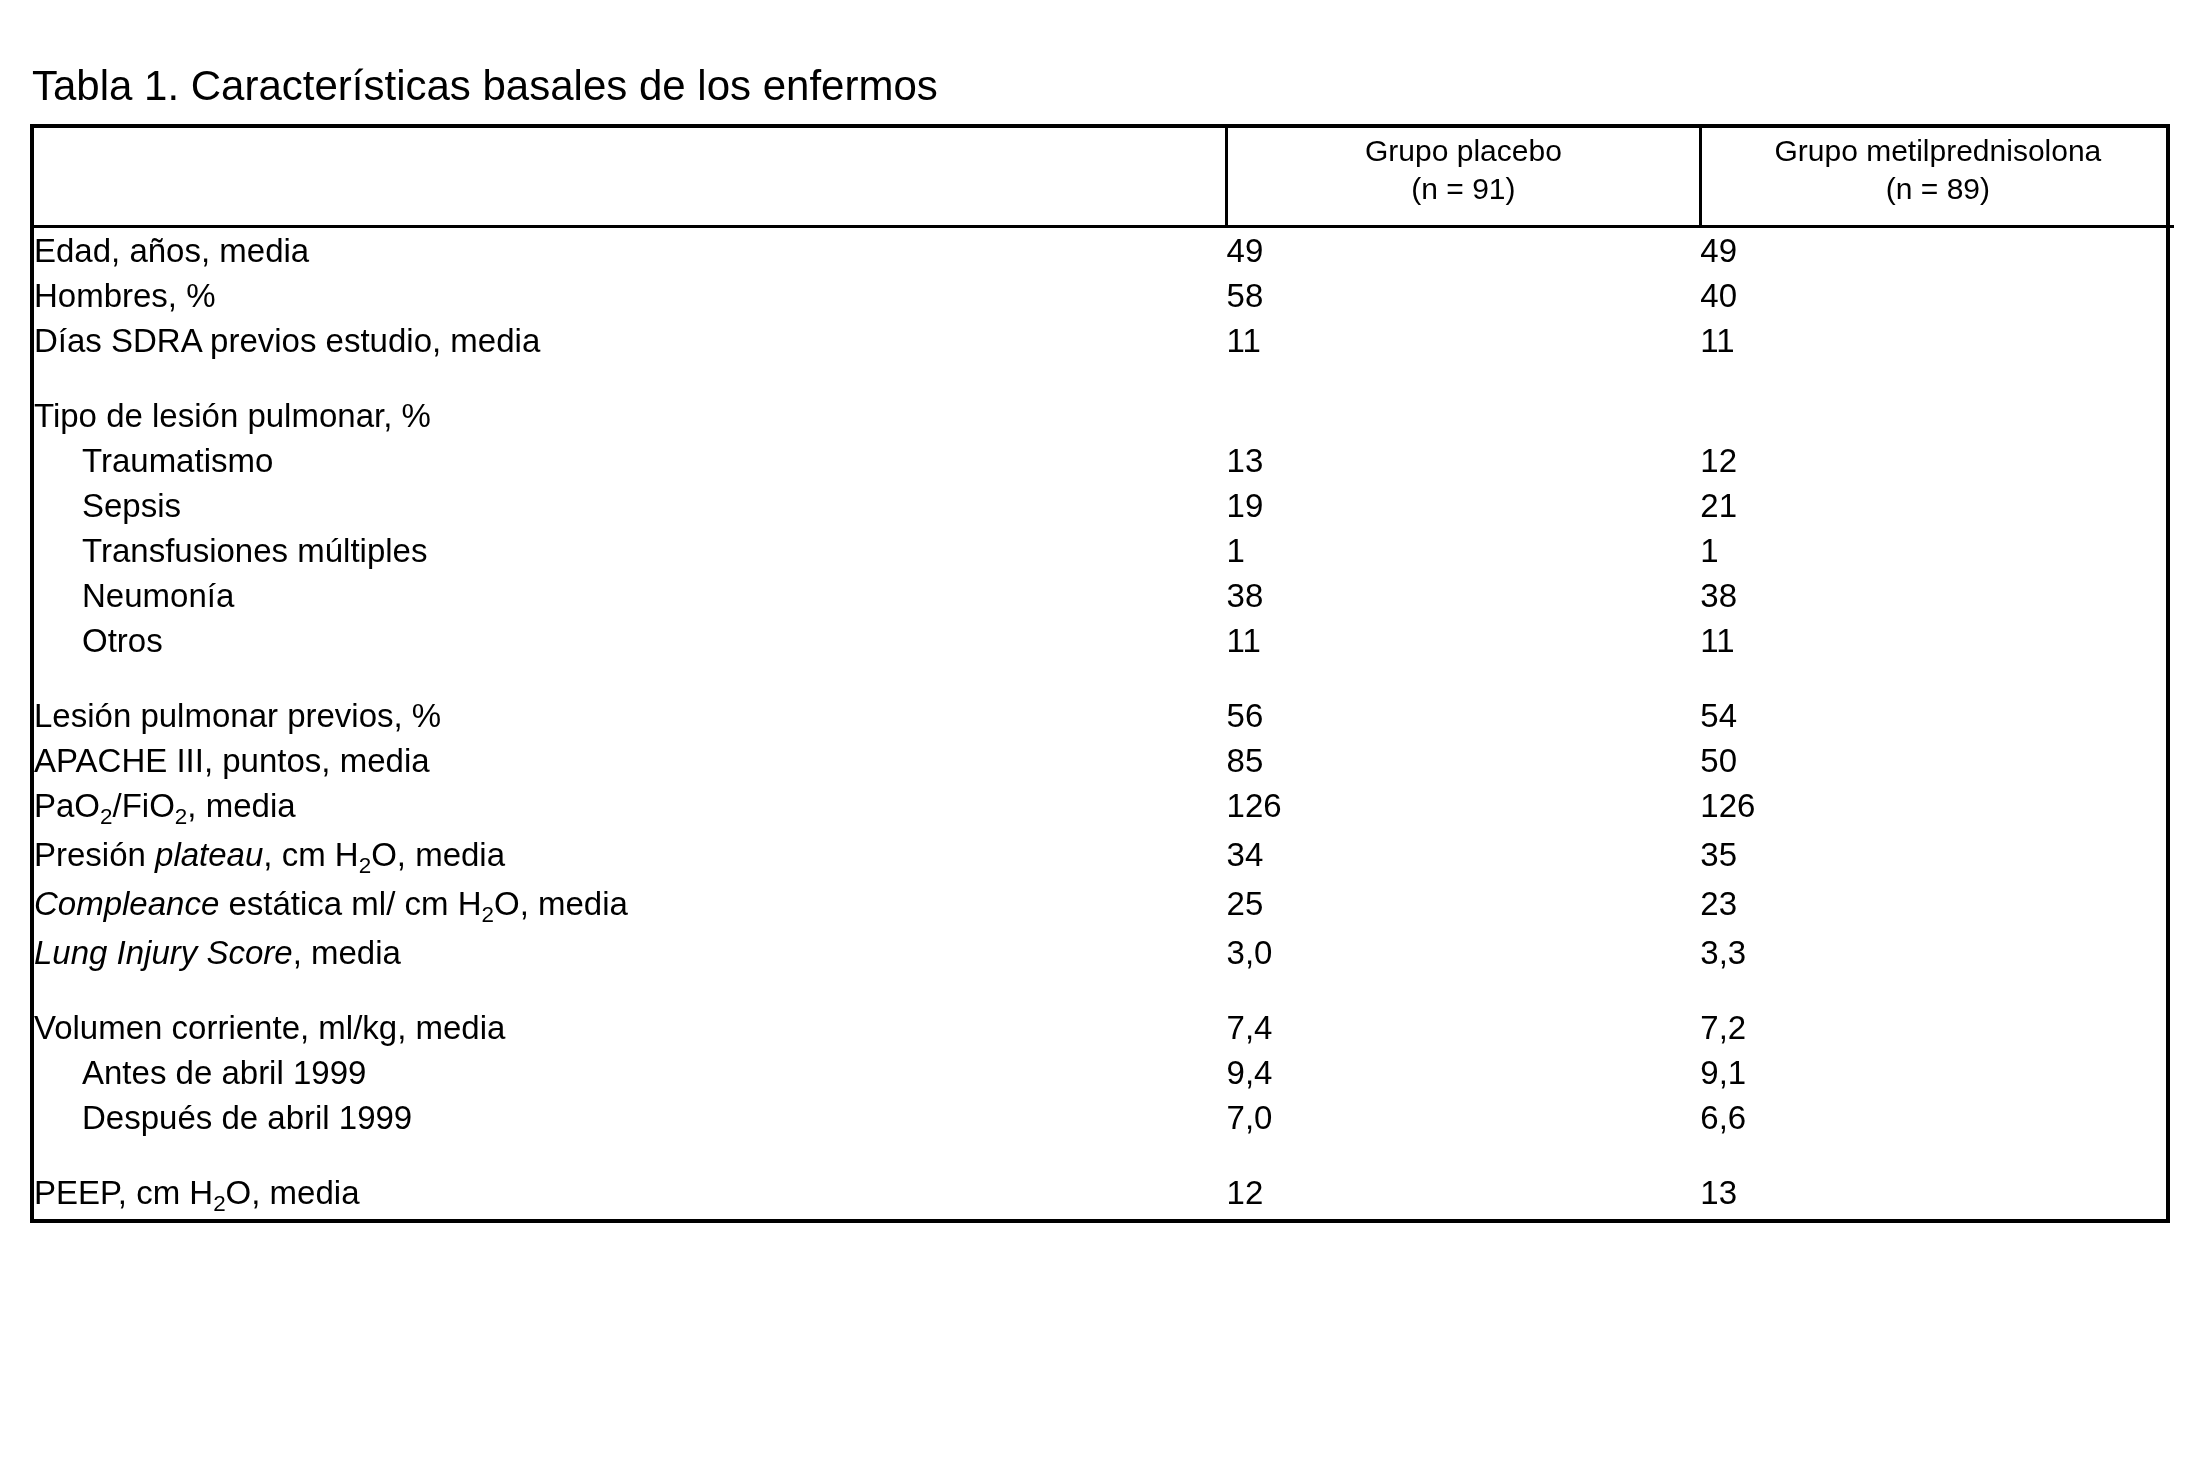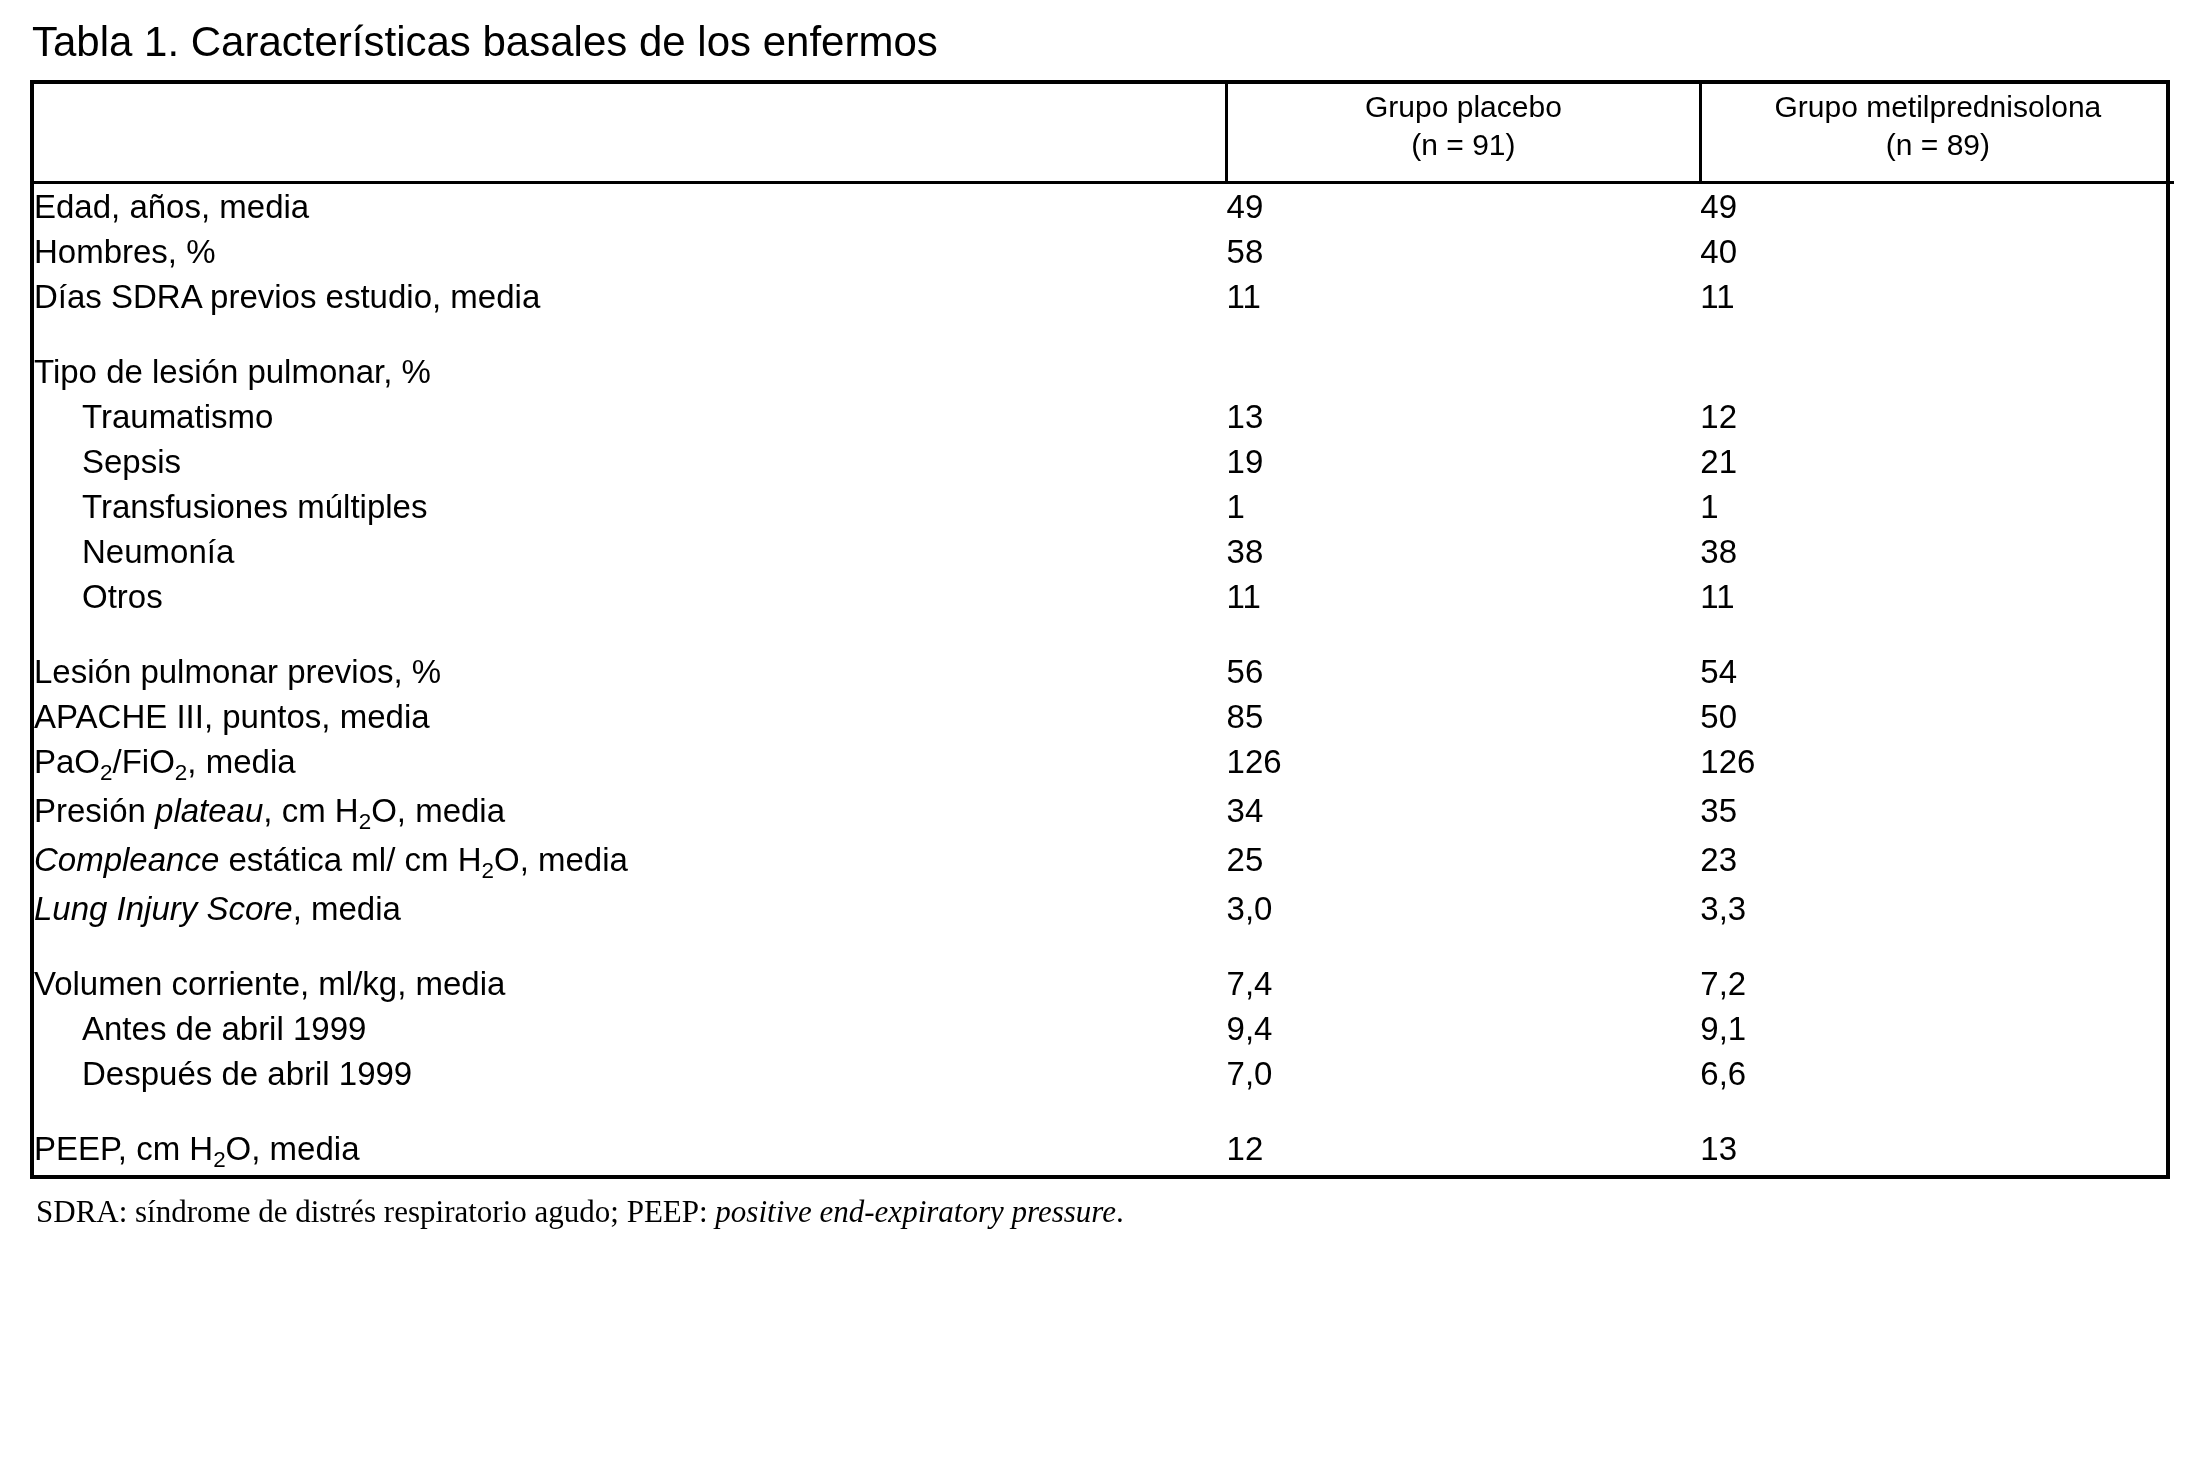--- a/index.html
+++ b/index.html
@@ -11,20 +11,21 @@
     width: 2208px;
     height: 1458px;
     font-family: "Liberation Sans", sans-serif;
     color: #000000;
     overflow: hidden;
   }
   .page {
     padding: 10px 30px 0 30px;
     box-sizing: border-box;
     width: 2208px;
+    margin-top: 44px;
   }
   .table-title {
     font-size: 42px;
     line-height: 1.15;
     margin: 8px 0 14px 2px;
     font-family: "Liberation Sans", sans-serif;
     white-space: nowrap;
   }
   table.data {
     border-collapse: collapse;
@@ -232,15 +233,14 @@
           </tr>
           <tr>
             <td class="label">PEEP, cm H<sub>2</sub>O, media</td>
             <td class="val">12</td>
             <td class="val">13</td>
           </tr>
         </tbody>
     </table>
   </div>
 
-  <div class="footnote">SDRA: síndrome de distrés respiratorio agudo; PEEP: <i>positive end-expiratory pressure</i>.</div>
 
 </div>
 
 </body></html>

